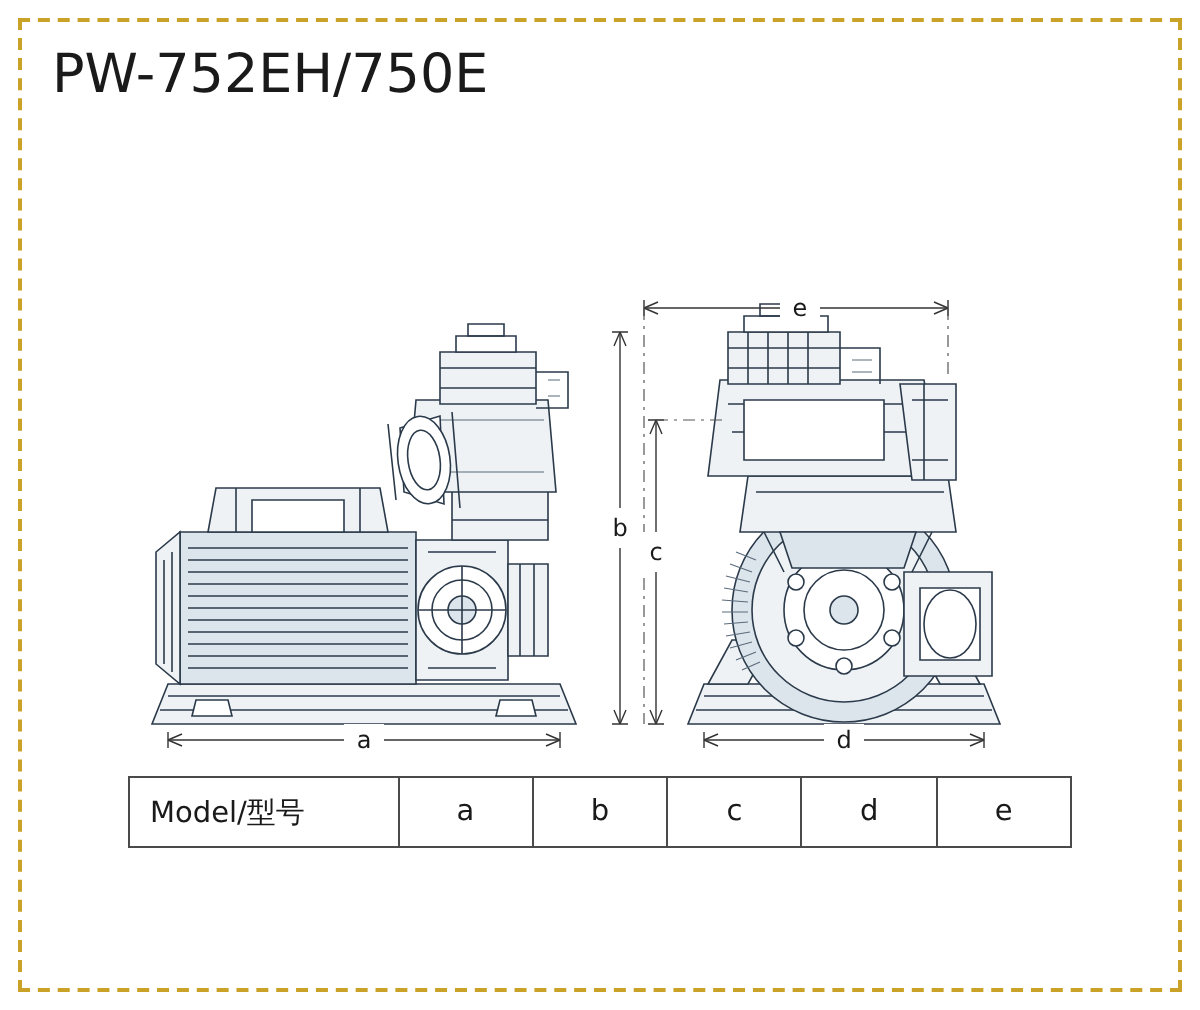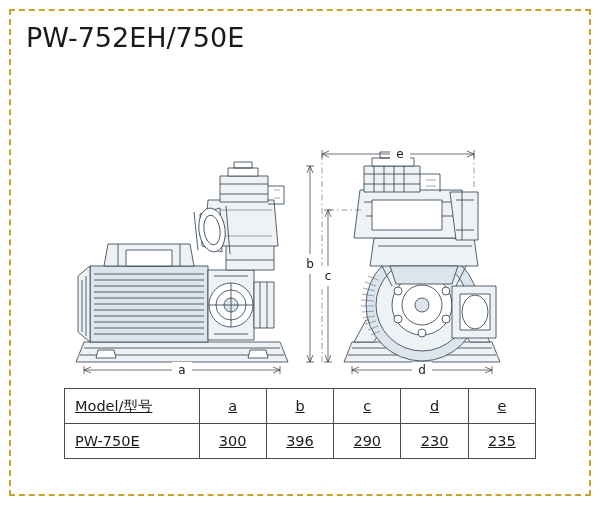--- a/index.html
+++ b/index.html
@@ -59,21 +59,20 @@
     height: 310px;
   }
   .spec-table {
     position: absolute;
     left: 64px;
     top: 388px;
     width: 472px;
     border-collapse: collapse;
     font-size: 14px;
     color: #1a1a1a;
-    text-decoration: underline;
   }
   .spec-table td, .spec-table th {
     border: 1px solid #4a4a4a;
     height: 32px;
     text-align: center;
     font-weight: normal;
     font-family: "DejaVu Sans", sans-serif;
     font-size: 14.5px;
   }
   .spec-table .model-col {
@@ -245,24 +244,16 @@
       <tr>
         <th class="model-col">Model/型号</th>
         <th class="dim-col">a</th>
         <th class="dim-col">b</th>
         <th class="dim-col">c</th>
         <th class="dim-col">d</th>
         <th class="dim-col">e</th>
       </tr>
     </thead>
     <tbody>
-      <tr>
-        <td class="model-col">PW-750E</td>
-        <td>300</td>
-        <td>396</td>
-        <td>290</td>
-        <td>230</td>
-        <td>235</td>
-      </tr>
     </tbody>
   </table>
 
 </div>
 
 </body></html>

